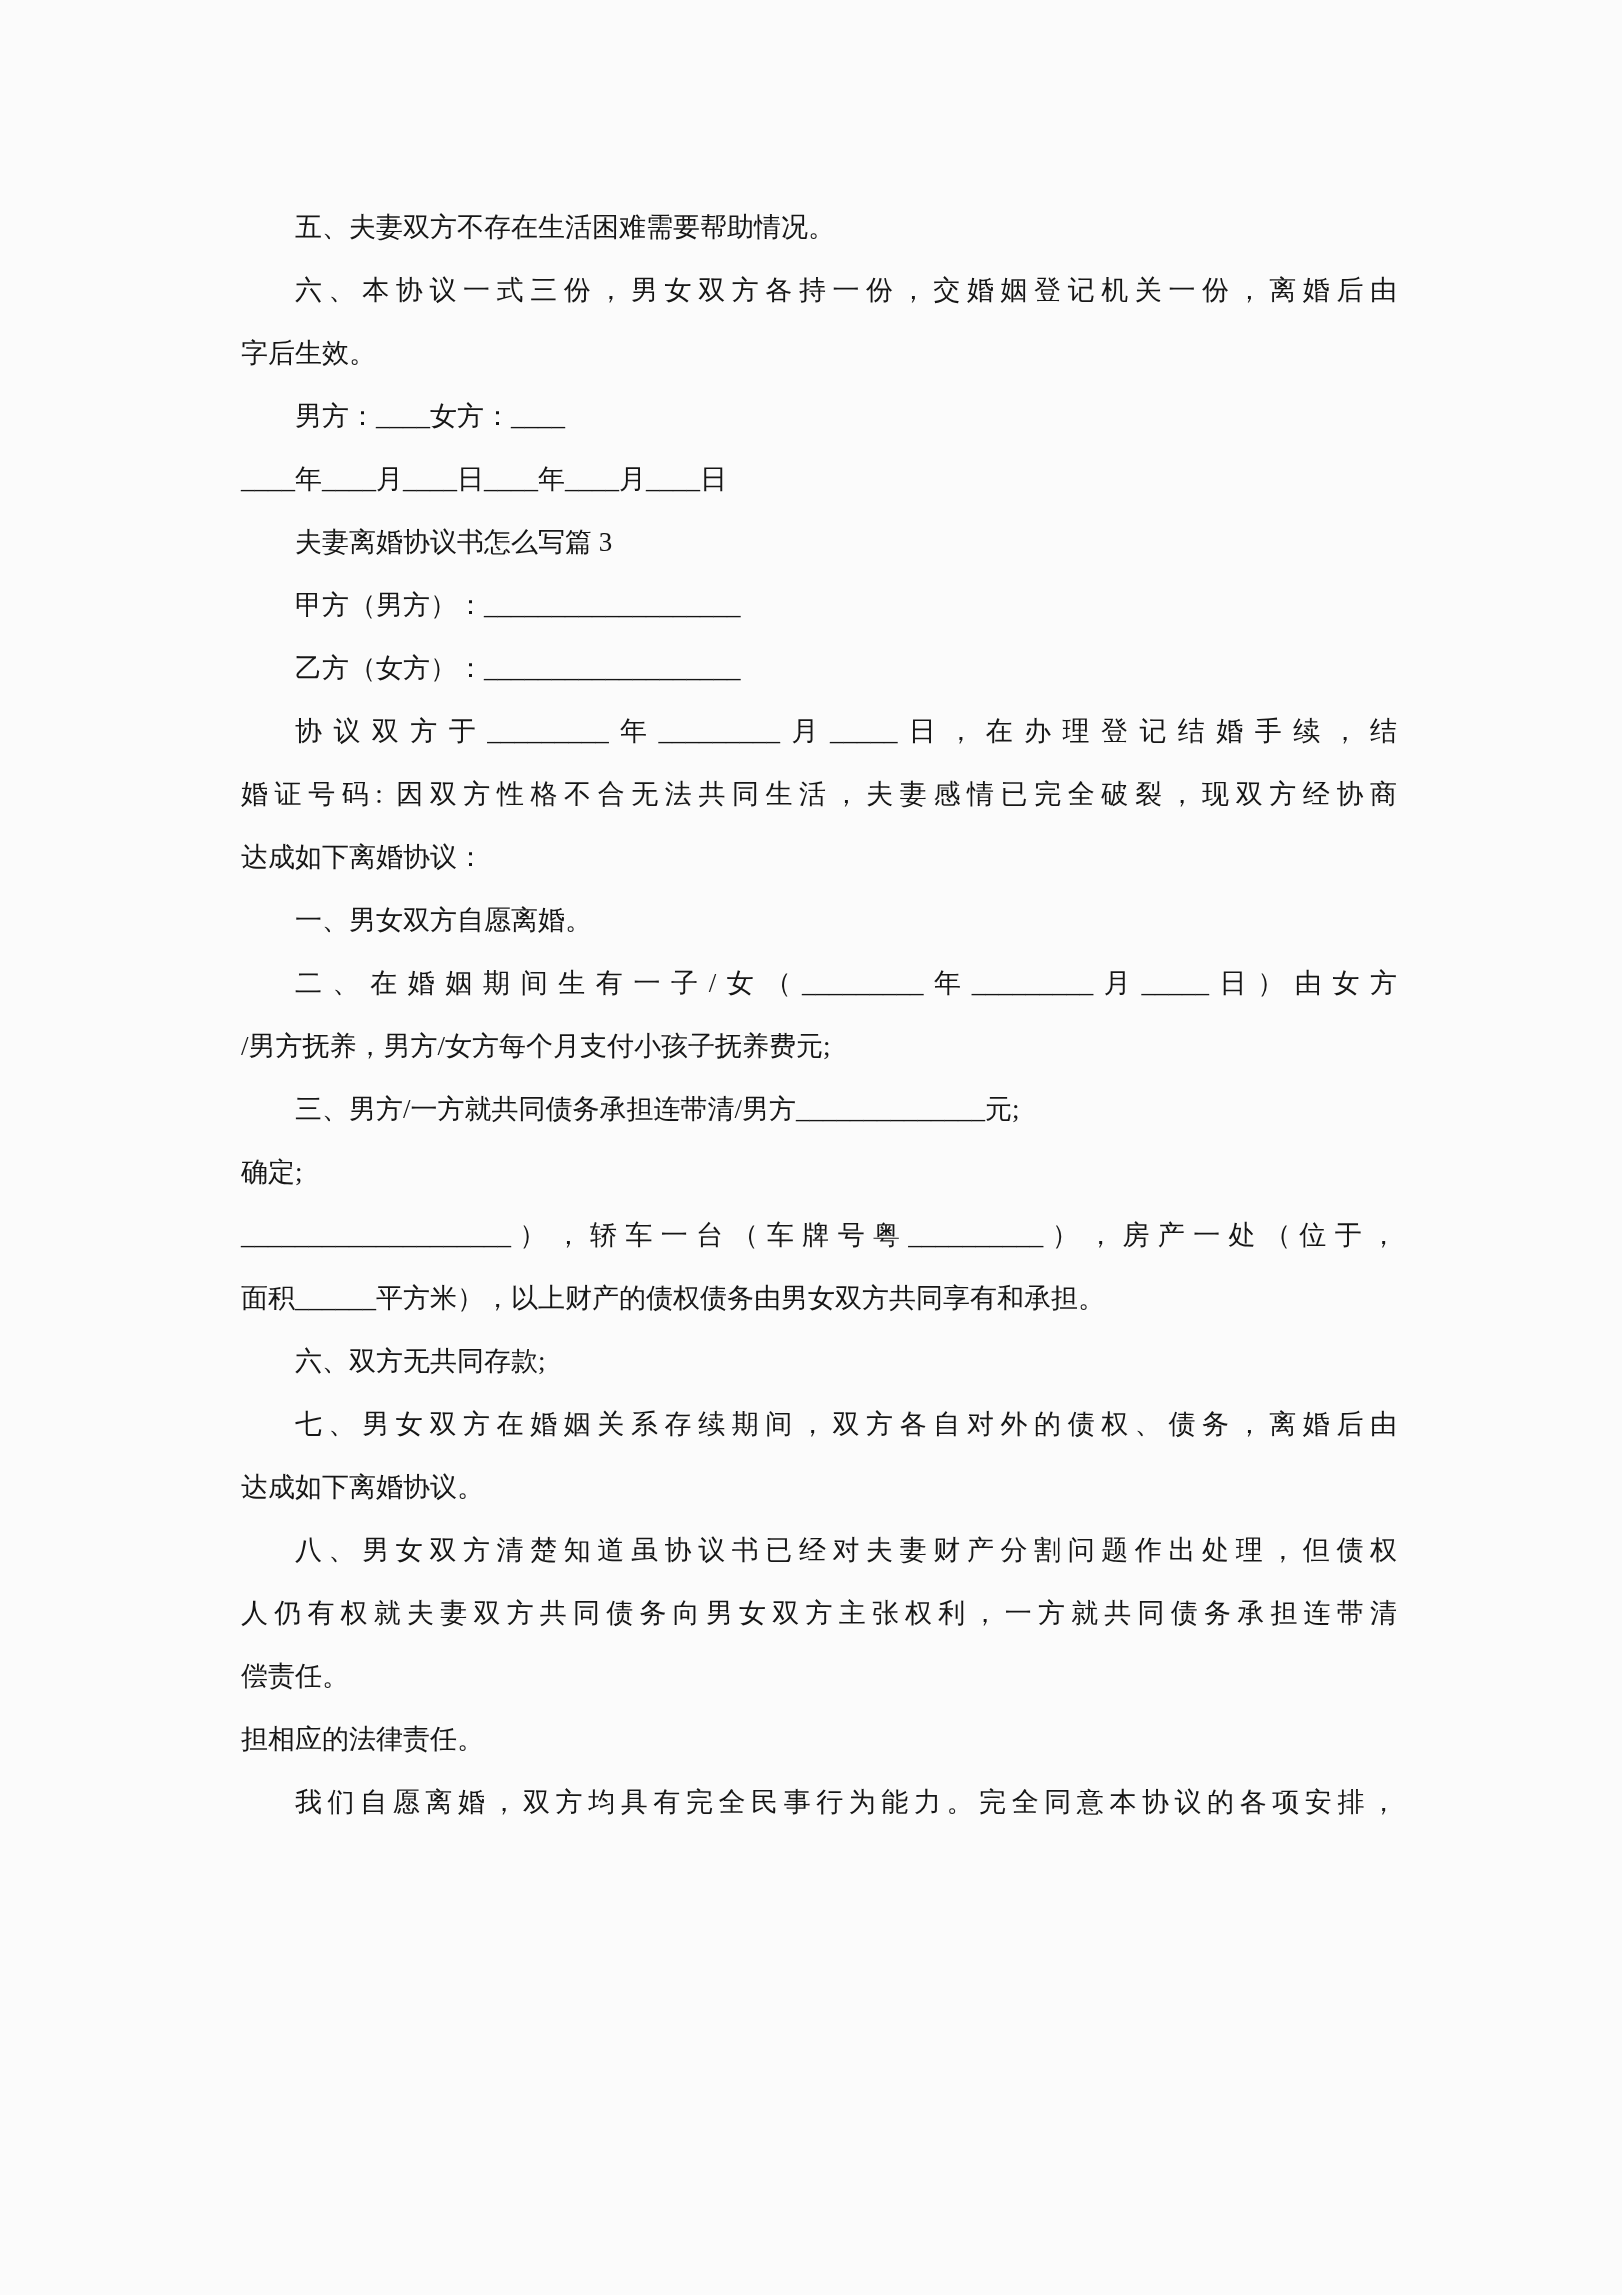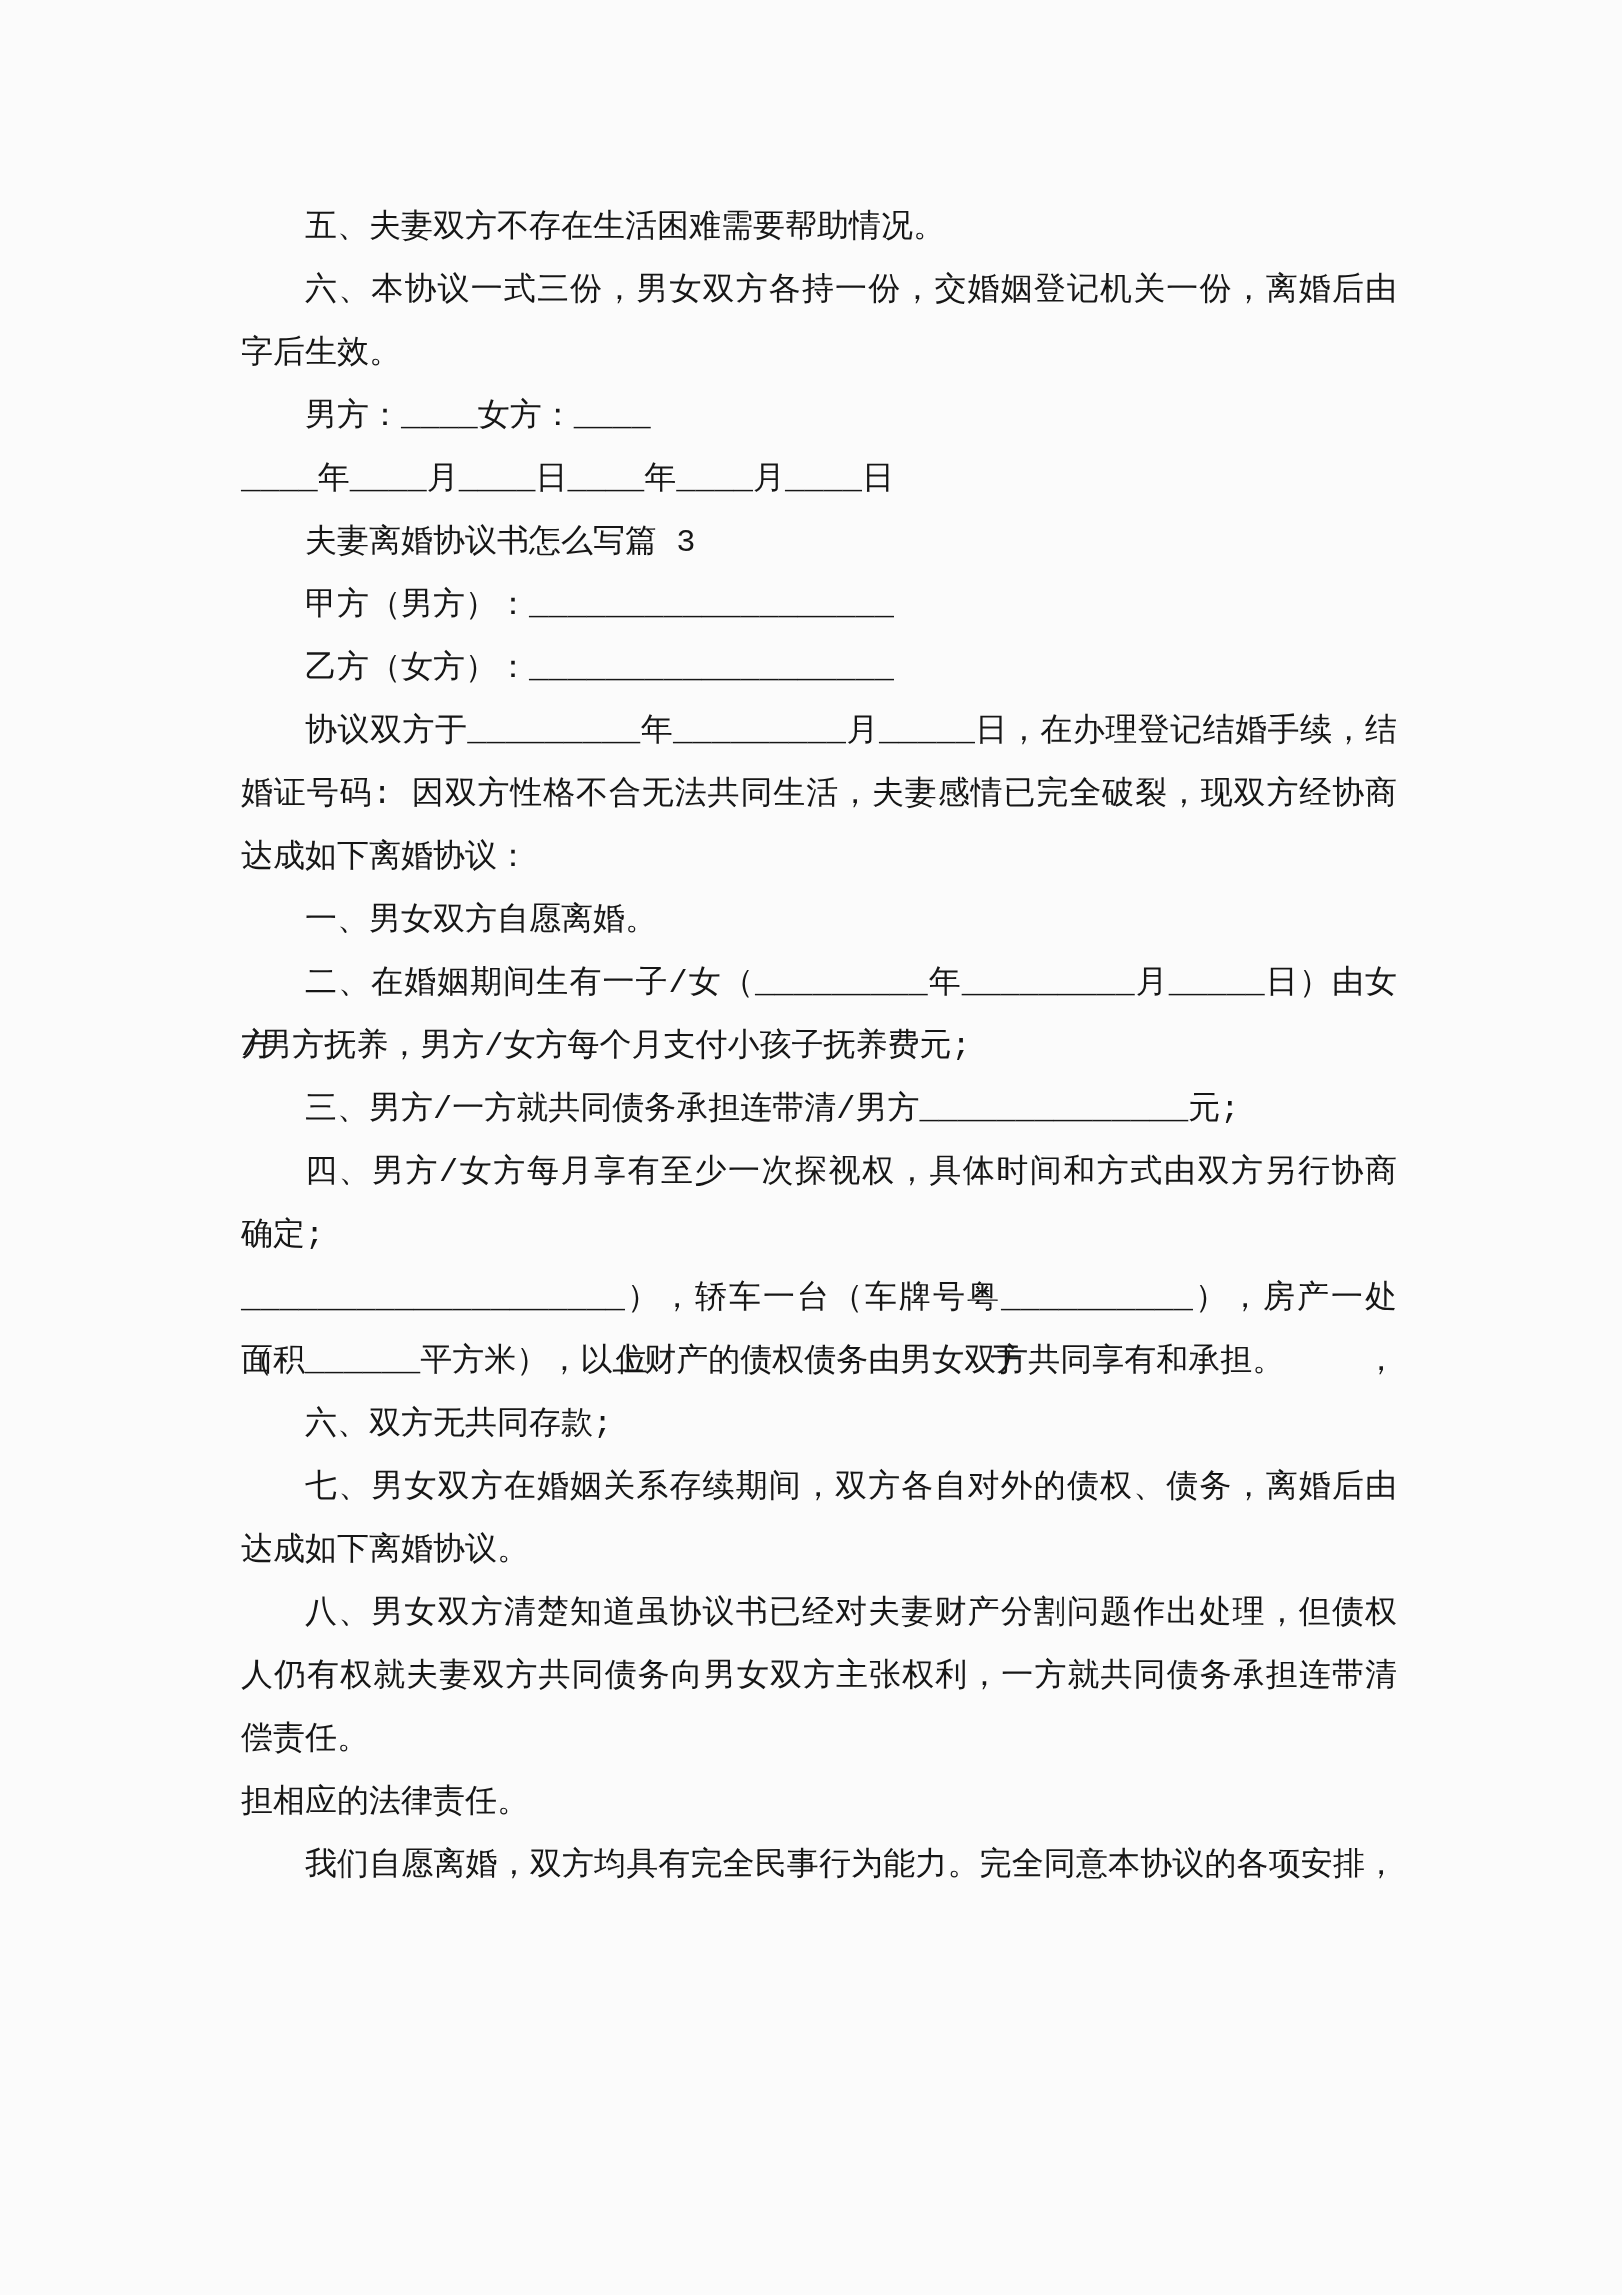--- a/index.html
+++ b/index.html
@@ -12,22 +12,22 @@
   }
   .page {
     position: absolute;
     inset: 0;
   }
   .doc {
     position: absolute;
     left: 241px;
     top: 196px;
     width: 1156px;
-    font-family: Liberation Mono, monospace;
-    font-size: 32px;
+    font-family: Liberation Serif, serif;
+    font-size: 27px;
     color: #161616;
     text-align: left;
   }
   .line {
     height: 63px;
     line-height: 63px;
     white-space: normal;
     overflow: visible;
   }
   .line.indent { text-indent: 2em; }
@@ -49,21 +49,20 @@
       <div class="line indent">夫妻离婚协议书怎么写篇 3</div>
       <div class="line indent">甲方（男方）：___________________</div>
       <div class="line indent">乙方（女方）：___________________</div>
       <div class="line indent full">协议双方于_________年_________月_____日，在办理登记结婚手续，结</div>
       <div class="line full">婚证号码: 因双方性格不合无法共同生活，夫妻感情已完全破裂，现双方经协商</div>
       <div class="line">达成如下离婚协议：</div>
       <div class="line indent">一、男女双方自愿离婚。</div>
       <div class="line indent full">二、在婚姻期间生有一子/女（_________年_________月_____日）由女方</div>
       <div class="line">/男方抚养，男方/女方每个月支付小孩子抚养费元;</div>
       <div class="line indent">三、男方/一方就共同债务承担连带清/男方______________元;</div>
-      <div class="line indent full">四、男方/女方每月享有至少一次探视权，具体时间和方式由双方另行协商</div>
       <div class="line">确定;</div>
       <div class="line full">____________________），轿车一台（车牌号粤__________），房产一处（位于，</div>
       <div class="line">面积______平方米），以上财产的债权债务由男女双方共同享有和承担。</div>
       <div class="line indent">六、双方无共同存款;</div>
       <div class="line indent full">七、男女双方在婚姻关系存续期间，双方各自对外的债权、债务，离婚后由</div>
       <div class="line">达成如下离婚协议。</div>
       <div class="line indent full">八、男女双方清楚知道虽协议书已经对夫妻财产分割问题作出处理，但债权</div>
       <div class="line full">人仍有权就夫妻双方共同债务向男女双方主张权利，一方就共同债务承担连带清</div>
       <div class="line">偿责任。</div>
       <div class="line">担相应的法律责任。</div>

